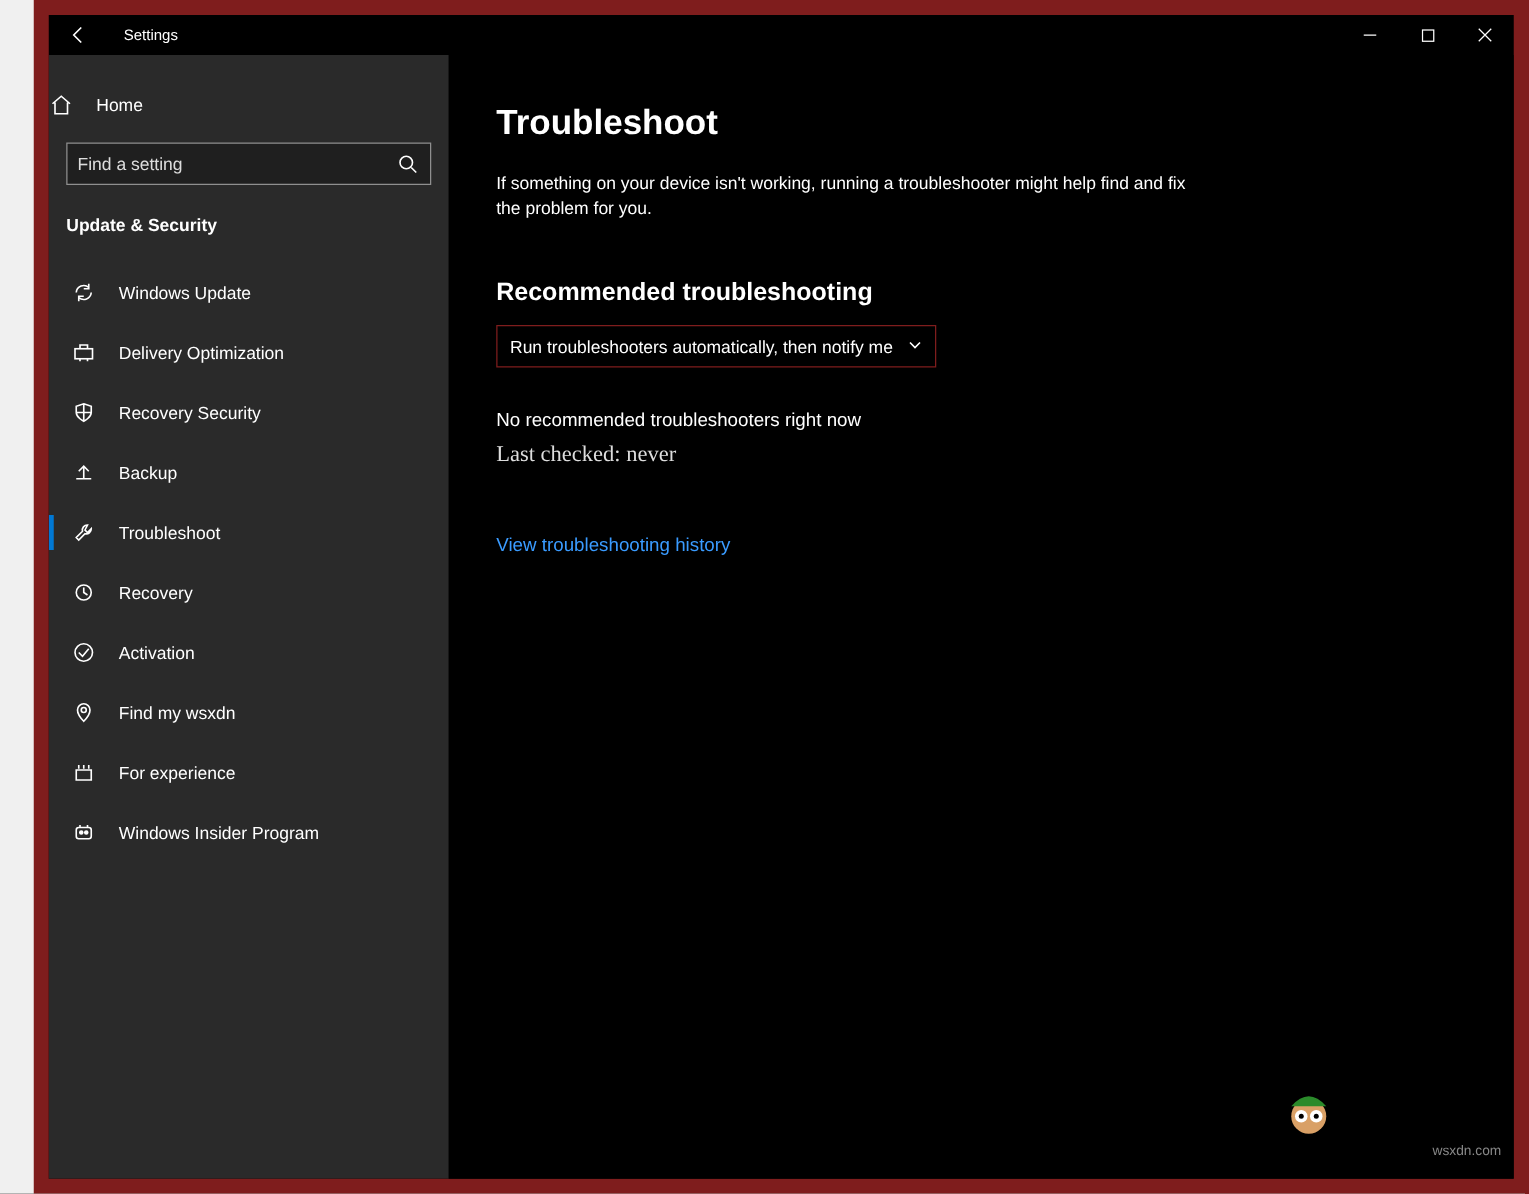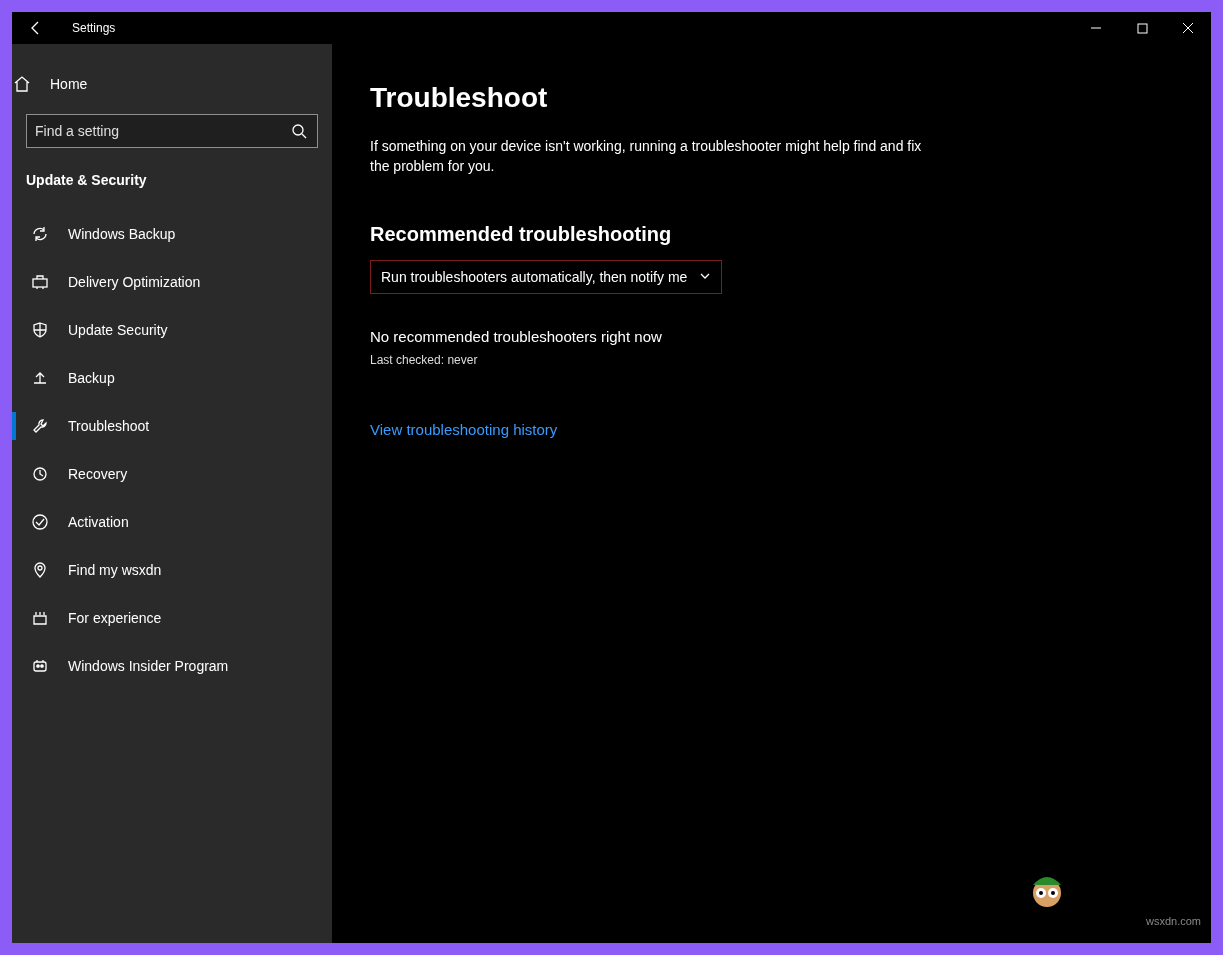--- a/index.html
+++ b/index.html
@@ -1,18 +1,18 @@
 <!DOCTYPE html>
 <html><head>
 <meta charset="utf-8">
 <style>
   * { box-sizing: border-box; margin: 0; padding: 0; font-family: "Segoe UI", -apple-system, sans-serif; }
   body { background: #f0f0f0; display: flex; justify-content: center; }
   .window {
-    width: 1223px; height: 955px; padding: 12px; background: #8b5cf6;
+    width: 1223px; height: 955px; padding: 12px; background: #7f1d1d; margin-left: 27px;
   }
   .app {
     width: 100%; height: 100%; display: flex; flex-direction: column;
     background: #000; position: relative;
   }
   .titlebar {
     height: 32px; display: flex; align-items: center; color: #fff;
     font-size: 12px; position: relative;
   }
   .titlebar .back {
@@ -62,21 +62,21 @@
   }
   .content h1 { font-weight:600; font-size:28px; margin-bottom: 22px; }
   .content p.desc { max-width: 560px; line-height:1.45; color:#fff; }
   .content h2 { font-weight:600; font-size:20px; margin-top: 46px; margin-bottom: 14px; }
   .dropdown {
     margin-top: 12px; border:1px solid #7f1d1d; height:34px; width: 352px;
     display:flex; align-items:center; justify-content:space-between;
     padding: 0 10px; cursor:pointer; font-size:14px;
   }
   .status { margin-top: 34px; font-size:15px; }
-  .substatus { margin-top: 8px; font-size:12px; color:#ddd; }
+  .substatus { margin-top: 8px; font-size:18px; color:#ddd;font-family:Liberation Serif, serif; }
   .link { color:#3a9bff; margin-top: 54px; font-size:15px; cursor:pointer; display:inline-block; }
   .link2-wrap {
     margin-top: 32px; border: 3px solid #e00000; padding: 16px 22px 24px 10px;
     display:inline-block;
   }
   .link2 { color:#3a9bff; font-size:15px; cursor:pointer; }
   svg { stroke:#fff; fill:none; stroke-width:1.3; }
   .winbtn svg { stroke-width:1; }
   .watermark {
     position:absolute; right:10px; bottom:16px; font-size:11px; color:#888;
@@ -139,38 +139,38 @@
 
       <div class="category">Update &amp; Security</div>
 
       <div class="nav">
         <div class="nav-item">
           <span class="icon">
             <svg width="18" height="18" viewBox="0 0 18 18">
                   <path d="M3 9a6 6 0 0 1 10-4M15 9a6 6 0 0 1-10 4M13 2v4h-4M5 16v-4h4"></path>
                 </svg>
           </span>
-          <span>Windows Backup</span>
+          <span>Windows Update</span>
         </div>
         <div class="nav-item">
           <span class="icon">
             <svg width="18" height="18" viewBox="0 0 18 18">
                   <rect x="2" y="6" width="14" height="8"></rect>
                   <path d="M6 6V3h6v3M6 14v2M12 14v2"></path>
                 </svg>
           </span>
           <span>Delivery Optimization</span>
         </div>
         <div class="nav-item">
           <span class="icon">
             <svg width="18" height="18" viewBox="0 0 18 18">
                   <path d="M9 2 L15 4 V9 C15 13 9 16 9 16 C9 16 3 13 3 9 V4 Z M9 2 V16 M3 9 H15"></path>
                 </svg>
           </span>
-          <span>Update Security</span>
+          <span>Recovery Security</span>
         </div>
         <div class="nav-item">
           <span class="icon">
             <svg width="18" height="18" viewBox="0 0 18 18">
                   <path d="M9 14 V4 M5 8 L9 4 L13 8 M3 14 H15"></path>
                 </svg>
           </span>
           <span>Backup</span>
         </div>
         <div class="nav-item active">

